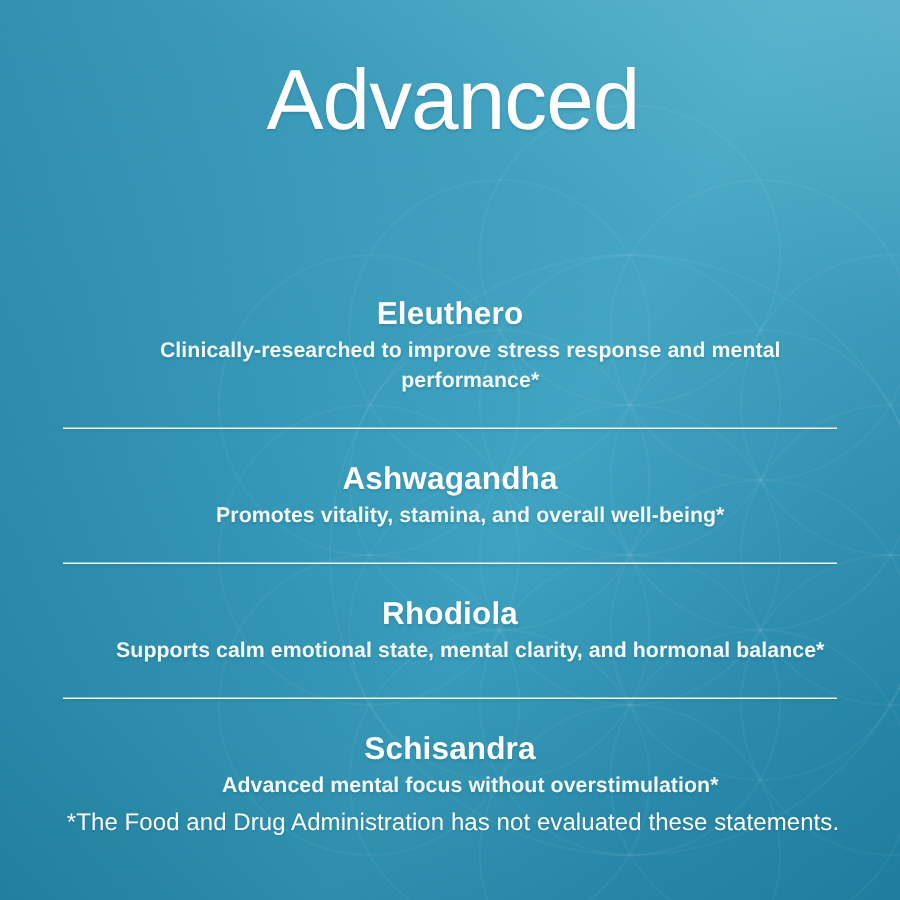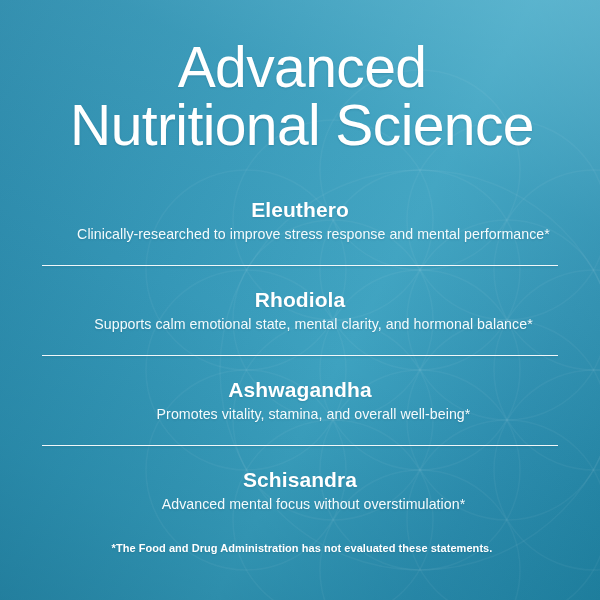--- a/index.html
+++ b/index.html
@@ -88,21 +88,21 @@
     font-weight: 600;
     line-height: 24px;
     letter-spacing: 0.1px;
     text-shadow: 0 1px 2px rgba(10, 70, 95, 0.20);
   }
 
   .item-desc {
     display: block;
     color: #f4fbfd;
     font-size: 14.2px;
-    font-weight: 400;
+    font-weight: 700;
     line-height: 20px;
     letter-spacing: 0.05px;
     margin-top: 2px;
     text-shadow: 0 1px 2px rgba(10, 70, 95, 0.20);
     margin-left: 27px;
   }
 
   .divider {
     height: 0;
     border-top: 1.6px solid rgba(255, 255, 255, 0.93);
@@ -119,22 +119,22 @@
   .footnote {
     position: absolute;
     left: 42px;
     top: 540px;
     width: 520px;
   }
 
   .footnote-line {
     display: block;
     color: #ffffff;
-    font-size: 11px;
-    font-weight: 700;
+    font-size: 16px;
+    font-weight: 400;
     line-height: 17px;
     letter-spacing: 0.05px;
     text-shadow: 0 1px 2px rgba(10, 70, 95, 0.20);
   }
 </style>
 </head>
 <body>
 
 <div id="poster">
 
@@ -160,44 +160,43 @@
       <circle cx="333" cy="520" r="100"></circle>
       <circle cx="507" cy="520" r="100"></circle>
       <circle cx="420" cy="370" r="200"></circle>
     </g>
   </svg>
 
   <div id="content">
 
     <div class="title-block">
       <span class="title-line">Advanced</span>
-      <span class="title-line">Nutritional Science</span>
     </div>
 
     <div class="list">
 
       <div class="item">
         <span class="item-name">Eleuthero</span>
         <span class="item-desc">Clinically-researched to improve stress response and mental performance*</span>
         <div class="divider"></div>
       </div>
 
       <div class="item">
+        <span class="item-name">Ashwagandha</span>
+        <span class="item-desc">Promotes vitality, stamina, and overall well-being*</span>
+        <div class="divider"></div>
+      </div>
+
+      <div class="item">
         <span class="item-name">Rhodiola</span>
         <span class="item-desc">Supports calm emotional state, mental clarity, and hormonal balance*</span>
         <div class="divider"></div>
       </div>
 
       <div class="item">
-        <span class="item-name">Ashwagandha</span>
-        <span class="item-desc">Promotes vitality, stamina, and overall well-being*</span>
-        <div class="divider"></div>
-      </div>
-
-      <div class="item">
         <span class="item-name">Schisandra</span>
         <span class="item-desc">Advanced mental focus without overstimulation*</span>
 
       </div>
 
     </div>
 
     <div class="footnote">
       <span class="footnote-line">*The Food and Drug Administration has not evaluated these statements.</span>
     </div>

